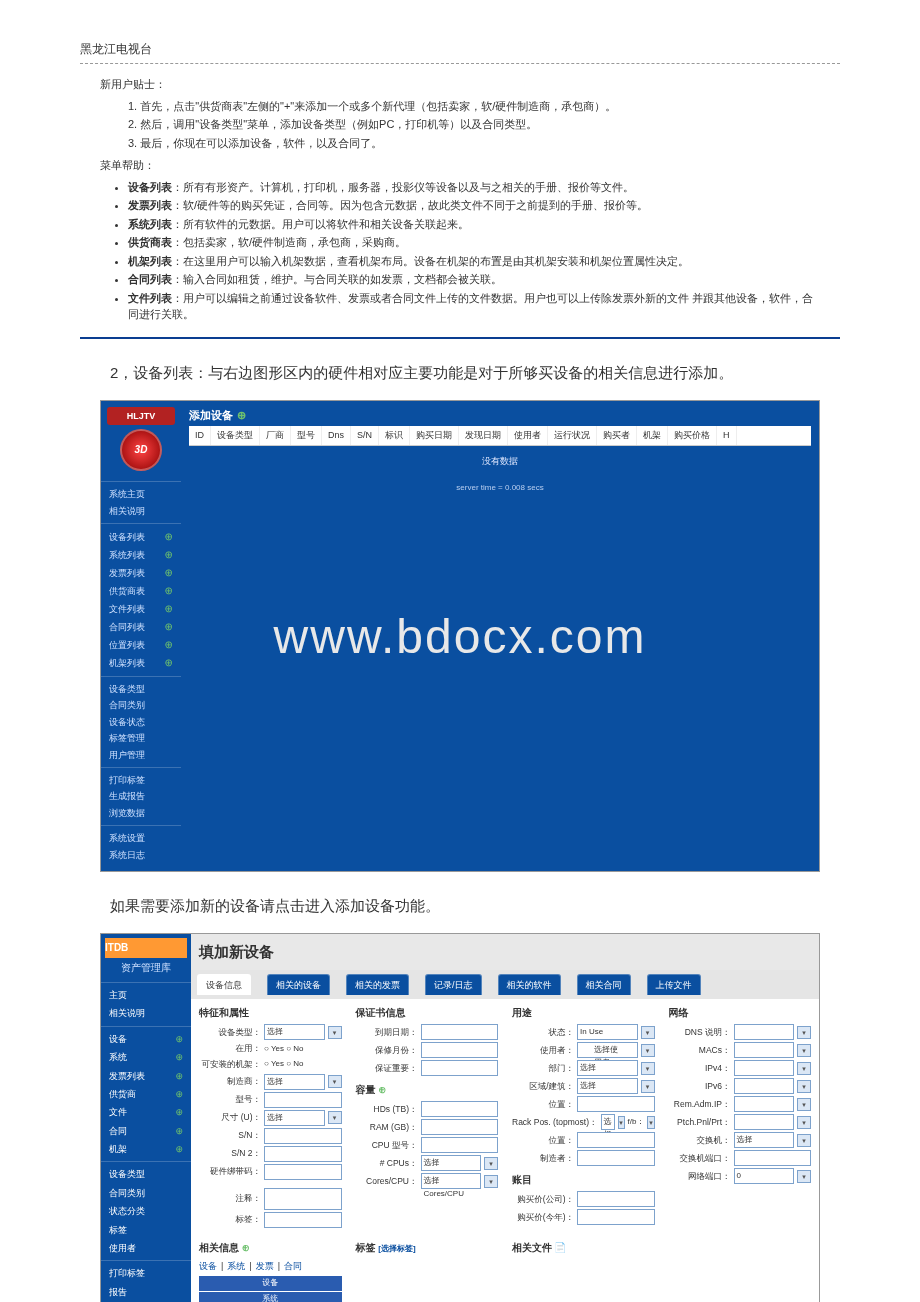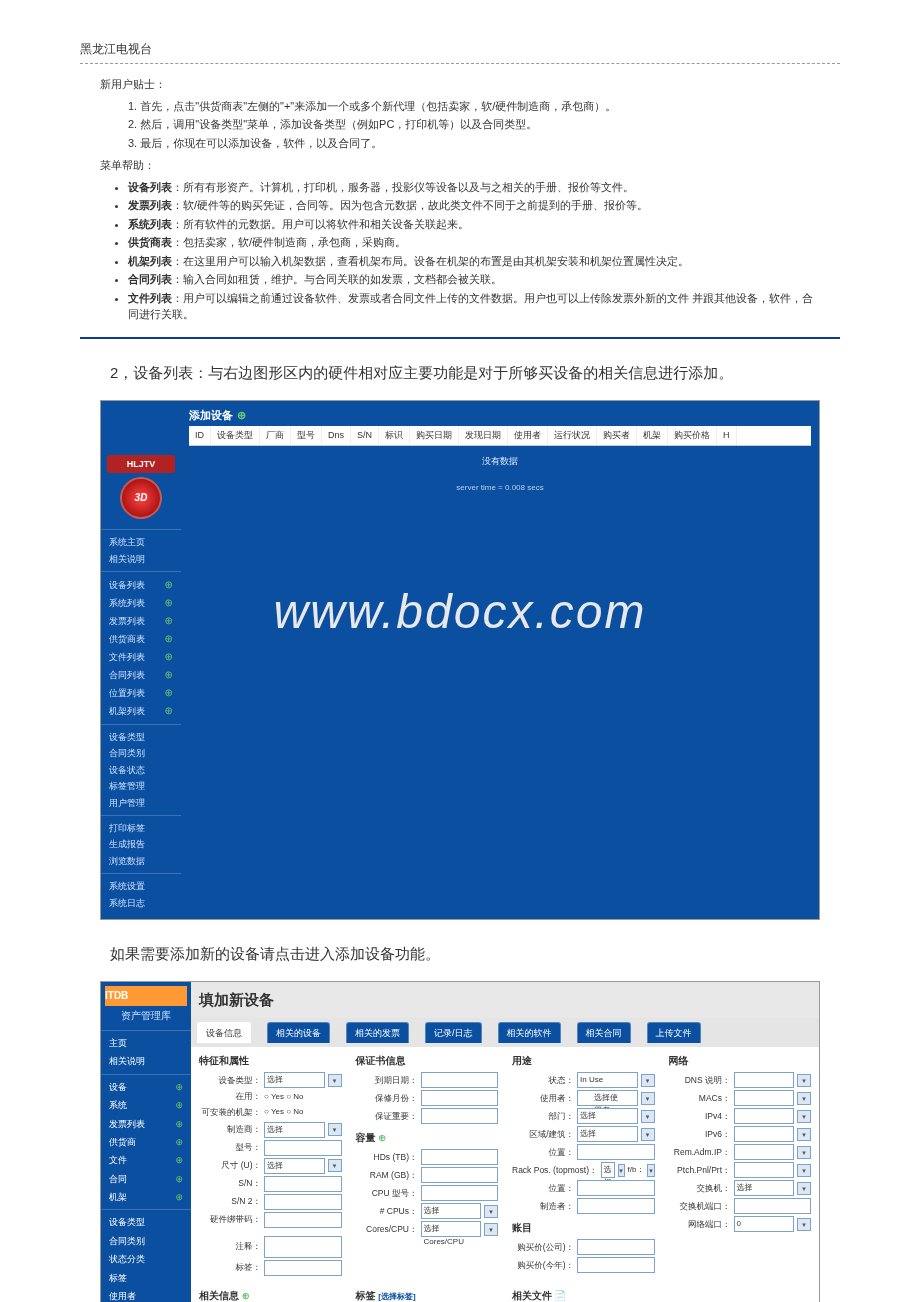--- a/index.html
+++ b/index.html
@@ -1,31 +1,31 @@
 <!DOCTYPE html>
 <html><head>
 <meta charset="utf-8">
 <style>
   * { box-sizing: border-box; margin: 0; padding: 0; }
   body { font-family: "Microsoft YaHei", Arial, sans-serif; font-size: 14px; color: #333; background: #fff; padding: 40px 80px; line-height: 1.6; position: relative; }
-  .watermark { position: absolute; top: 574px; left: 50%; transform: translateX(-50%); font-size: 48px; color: #e8e8e8; font-weight: 300; letter-spacing: 2px; pointer-events: none; z-index: 10; font-style: italic; }
+  .watermark { position: absolute; top: 599px; left: 50%; transform: translateX(-50%); font-size: 48px; color: #e8e8e8; font-weight: 300; letter-spacing: 2px; pointer-events: none; z-index: 10; }
   .page-header { font-size: 12px; margin-bottom: 4px; }
   .dashed-line { border: none; border-top: 1px dashed #999; margin-bottom: 12px; }
   .intro-block { font-size: 11px; color: #333; margin-bottom: 10px; padding: 0 20px; }
   .intro-block .section-title { font-weight: normal; margin: 6px 0 4px; }
   .intro-block ol { margin-left: 28px; }
   .intro-block ul { margin-left: 28px; list-style: disc; }
   .intro-block li { margin-bottom: 2px; line-height: 1.5; }
   .intro-block b { color: #333; }
   hr.solid-blue { border: none; border-top: 2px solid #0a3d91; margin: 14px 0 20px; }
   .body-text { font-size: 15px; margin: 14px 0; text-indent: 2em; line-height: 1.8; }
   
   .app-shot { border: 1px solid #999; font-size: 10px; margin: 10px auto 20px; width: 100%; max-width: 720px; }
   .blue-app { background: #0a4fa0; color: #fff; display: flex; min-height: 230px; }
-  .blue-app .sidebar { width: 80px; background: #0a4fa0; padding: 4px 0; margin-top: 48px; }
+  .blue-app .sidebar { width: 80px; background: #0a4fa0; padding: 4px 0; }
   .blue-app .logo { background: #b22222; color: #fff; text-align: center; padding: 2px 0; font-size: 9px; border-radius: 3px; margin: 2px 6px 4px; font-weight: bold; }
   .blue-app .badge-3d { width: 42px; height: 42px; background: radial-gradient(#ff4444,#8b0000); border-radius: 50%; margin: 4px auto 10px; display:flex; align-items:center; justify-content:center; font-style:italic; font-weight:bold; color:#fff; border:2px solid rgba(255,255,255,0.3); }
   .blue-app .nav-group { border-top: 1px solid rgba(255,255,255,0.2); padding: 4px 0; }
   .blue-app .nav-item { padding: 1px 8px; font-size: 9px; color: #cde0ff; display:flex; justify-content:space-between; align-items:center; }
   .blue-app .nav-item .plus { color:#6dc06d; font-size:10px; }
   .blue-app .main { flex: 1; background: #0a4fa0; padding: 4px 8px; }
   .blue-app .main-title { color:#fff; font-size:11px; font-weight:bold; padding:2px 0; display:flex; align-items:center; gap:4px;}
   .blue-app .table-head { display:flex; background:#fff; color:#333; font-size:9px; border-bottom:1px solid #ccc; }
   .blue-app .table-head span { padding:2px 6px; border-right:1px solid #eee; white-space:nowrap; }
   .blue-app .no-data { text-align:center; color:#e0e8ff; font-size:9px; padding:8px 0; }

